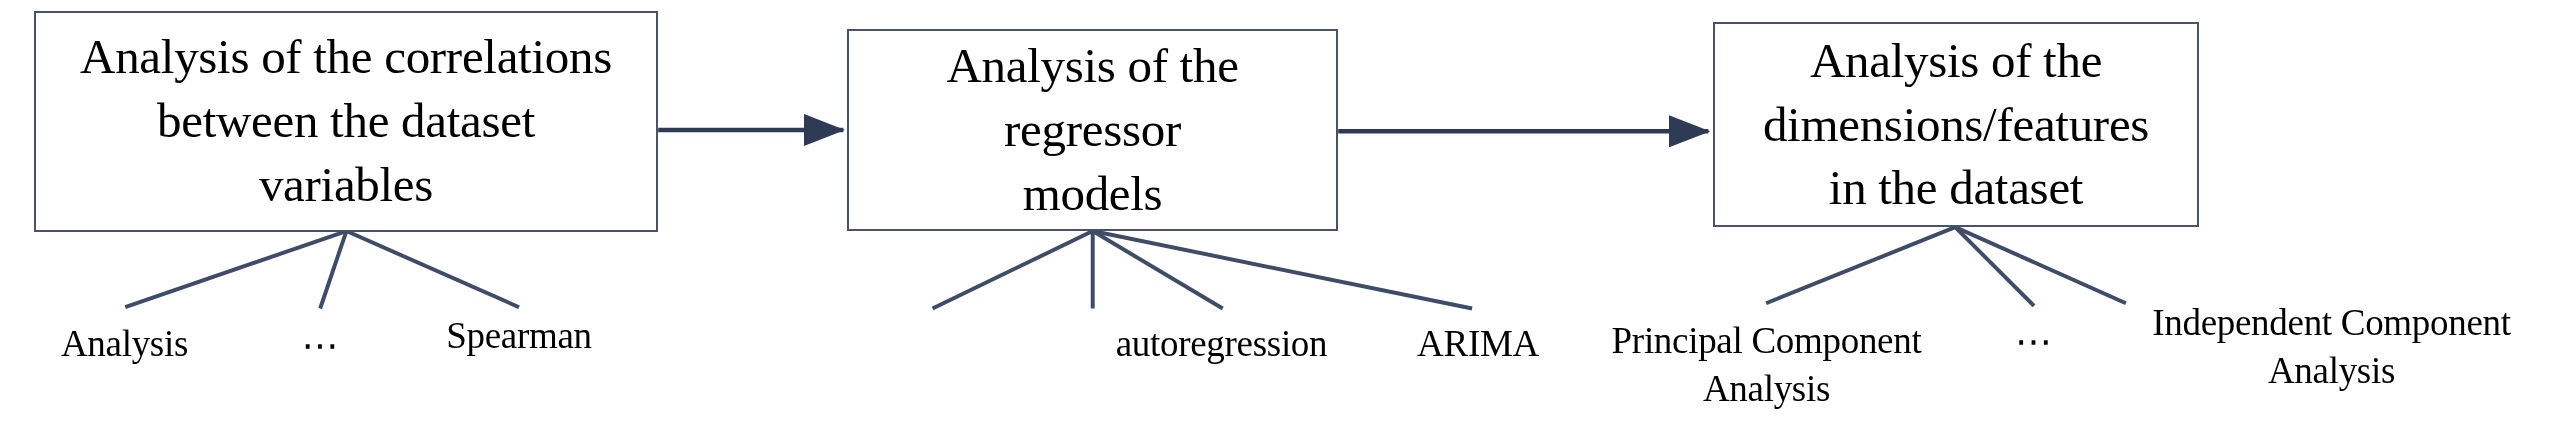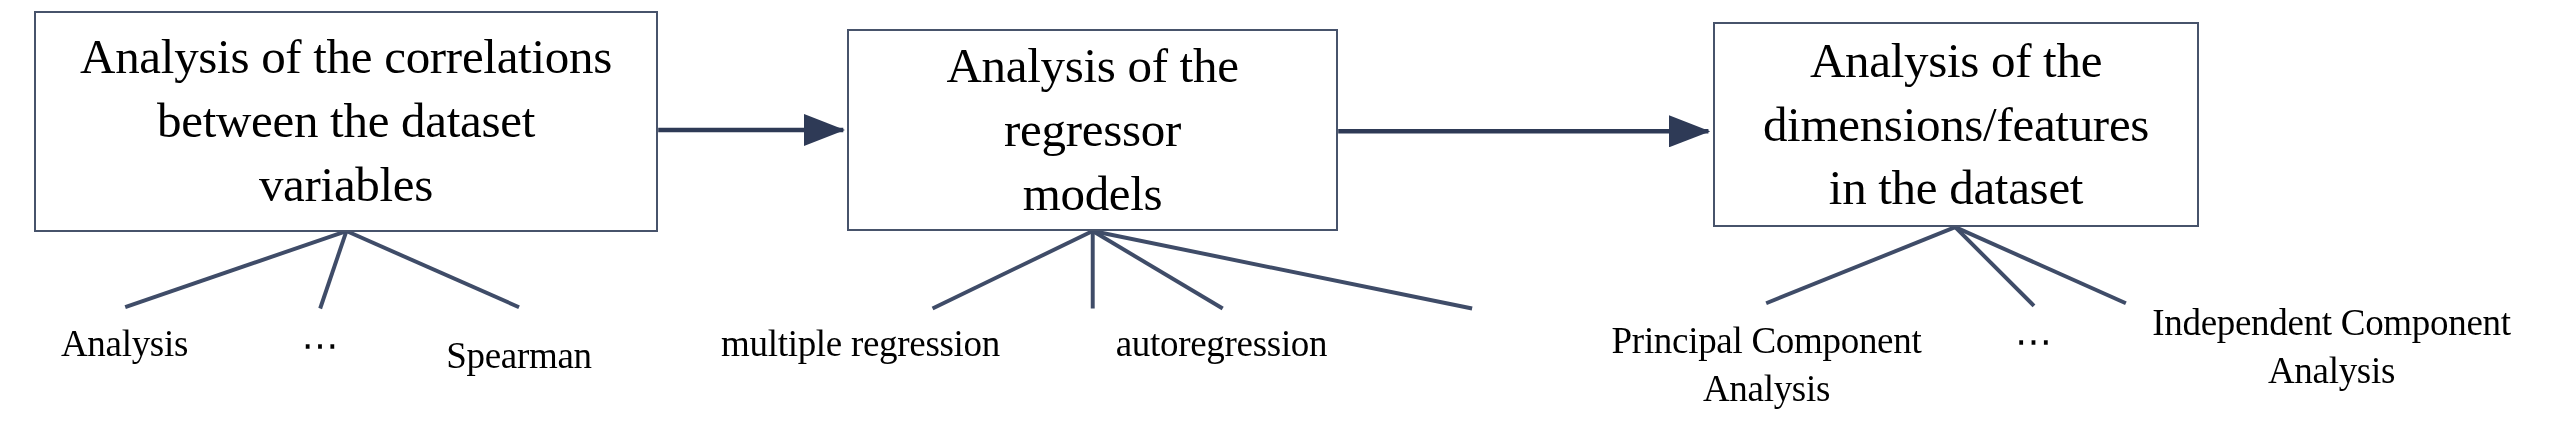--- a/index.html
+++ b/index.html
@@ -66,21 +66,21 @@
     position: absolute;
     font-size: 37px;
     line-height: 1;
     text-align: center;
     letter-spacing: 3.9px;
   }
 
   
   #leaf-1-0 { left: 26px;  top: 320px; width: 197px; }
   #leaf-1-1 { left: 263px; top: 327px; width: 118px; }
-  #leaf-1-2 { left: 401px; top: 332px; width: 236px; }
+  #leaf-1-2 { left: 401px; top: 312px; width: 236px; }
 
   
   #leaf-2-0 { left: 670px; top: 320px; width: 381px; }
   #leaf-2-1 { left: 1077px; top: 320px; width: 289px; font-family: Liberation Serif, serif; }
   #leaf-2-2 { left: 1386px; top: 320px; width: 184px; }
 
   
   #leaf-3-0 { left: 1576px; top: 317px; width: 381px; }
   #leaf-3-1 { left: 1983px; top: 323px; width: 105px; }
   #leaf-3-2 { left: 2095px; top: 299px; width: 473px; }
@@ -140,22 +140,22 @@
   <div class="stage-box" id="box-3">
     <span class="stage-title">Analysis of the
 dimensions/features
 in the dataset</span>
   </div>
 
   <div class="leaf-label" id="leaf-1-0">Analysis</div>
   <div class="leaf-ellipsis" id="leaf-1-1">⋯</div>
   <div class="leaf-label" id="leaf-1-2">Spearman</div>
 
-  <div class="leaf-label" id="leaf-2-0">multiple regression</div>
   <div class="leaf-label" id="leaf-2-1">autoregression</div>
+  <div class="leaf-label" id="leaf-2-2">ARIMA</div>
 
   <div class="leaf-label" id="leaf-3-0">Principal Component
 Analysis</div>
   <div class="leaf-ellipsis" id="leaf-3-1">⋯</div>
   <div class="leaf-label" id="leaf-3-2">Independent Component
 Analysis</div>
 
 </div>
 
 

